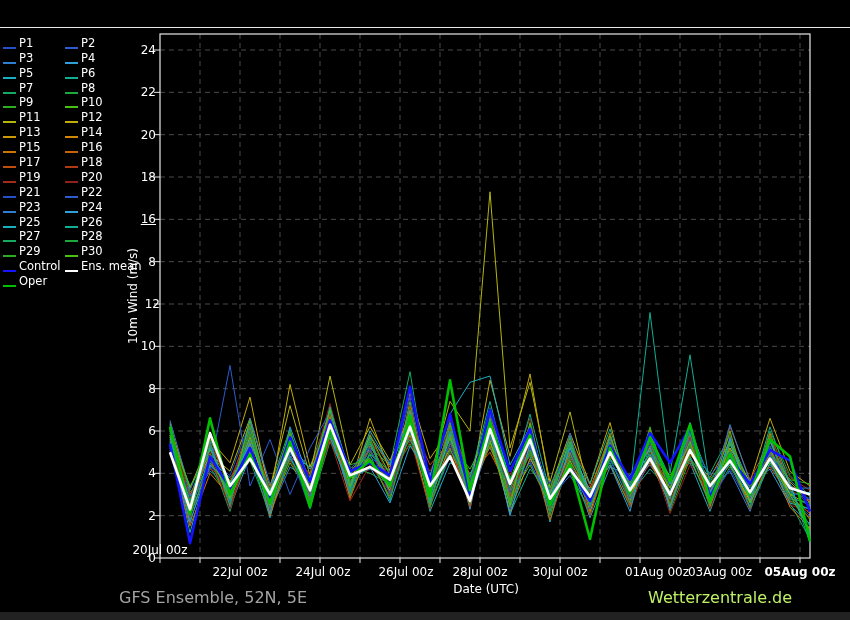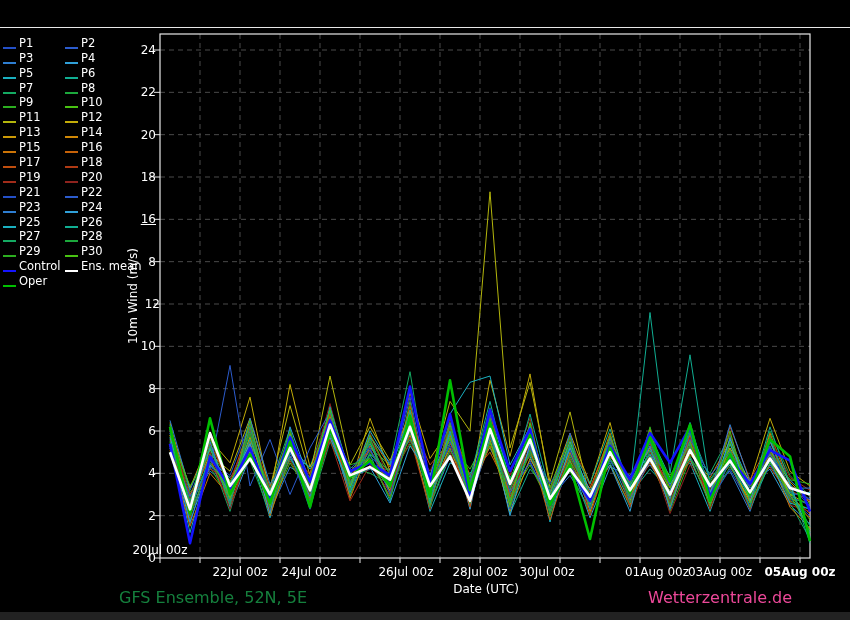--- a/index.html
+++ b/index.html
@@ -11,22 +11,22 @@
   #legend{position:absolute;left:3px;top:34px;display:grid;grid-template-columns:62px 92px;
           grid-auto-rows:14.9px;align-items:center;}
   .leg-item{display:flex;align-items:flex-end;height:14.9px;}
   .leg-sw{display:inline-block;width:13px;height:2px;margin-right:3px;flex:0 0 13px;}
   .leg-lbl{color:#fff;font-size:11.5px;line-height:12px;white-space:nowrap;}
   #ylabel{left:53px;top:289px;width:160px;text-align:center;font-size:12px;
           transform:rotate(-90deg);transform-origin:center;}
   .ytick{width:32px;text-align:right;font-size:12px;}
   .xtick{width:74px;text-align:center;font-size:12px;}
   #xlabel{left:426px;top:582px;width:120px;text-align:center;font-size:12px;}
-  #footer-left{left:119px;top:588px;font-size:16px;color:#15803d;}
-  #footer-right{left:648px;top:588px;font-size:16px;color:#ec4899;}
+  #footer-left{left:119px;top:588px;font-size:16px;color:#a3a3a3;}
+  #footer-right{left:648px;top:588px;font-size:16px;color:#bef264;}
   #bottom-strip{position:absolute;left:0;bottom:0;width:850px;height:8px;background:#222;}
   svg{position:absolute;left:0;top:0;}
 </style>
 </head>
 <body>
 
 <div id="screen">
   <div id="title-rule"></div>
 
   <div id="legend">
@@ -257,24 +257,24 @@
       <polyline points="170.0,452.2 190.0,505.1 210.0,439.5 230.0,481.8 250.0,447.9 270.0,498.7 290.0,431.0 310.0,488.1 330.0,435.2 350.0,464.9 370.0,458.5 390.0,498.7 410.0,431.0 430.0,490.3 450.0,426.8 470.0,503.0 490.0,418.3 510.0,507.2 530.0,450.1 550.0,488.1 570.0,437.4 590.0,503.0 610.0,452.2 630.0,496.6 650.0,426.8 670.0,494.5 690.0,456.4 710.0,505.1 730.0,441.6 750.0,486.0 770.0,452.2 790.0,479.7 810.0,483.9" fill="none" stroke="#2cae20" stroke-width="1" stroke-linejoin="round"></polyline>
       <polyline points="170.0,435.2 190.0,486.0 210.0,454.3 230.0,498.7 250.0,420.4 270.0,505.1 290.0,450.1 310.0,477.6 330.0,409.8 350.0,486.0 370.0,435.2 390.0,475.4 410.0,422.5 430.0,494.5 450.0,437.4 470.0,492.4 490.0,441.6 510.0,505.1 530.0,422.5 550.0,503.0 570.0,460.6 590.0,498.7 610.0,435.2 630.0,492.4 650.0,456.4 670.0,488.1 690.0,441.6 710.0,498.7 730.0,431.0 750.0,503.0 770.0,462.8 790.0,494.5 810.0,530.5" fill="none" stroke="#48c212" stroke-width="1" stroke-linejoin="round"></polyline>
       <polyline points="170.0,443.7 190.0,543.2 210.0,456.4 230.0,488.1 250.0,447.9 270.0,498.7 290.0,437.4 310.0,481.8 330.0,420.4 350.0,471.2 370.0,462.8 390.0,475.4 410.0,386.6 430.0,481.8 450.0,414.1 470.0,494.5 490.0,409.8 510.0,471.2 530.0,428.9 550.0,505.1 570.0,467.0 590.0,500.9 610.0,445.8 630.0,479.7 650.0,433.1 670.0,462.8 690.0,426.8 710.0,496.6 730.0,458.5 750.0,483.9 770.0,450.1 790.0,460.6 810.0,511.4" fill="none" stroke="#1414ff" stroke-width="2.6" stroke-linejoin="round"></polyline>
       <polyline points="170.0,426.8 190.0,513.5 210.0,418.3 230.0,494.5 250.0,454.3 270.0,503.0 290.0,441.6 310.0,507.2 330.0,428.9 350.0,477.6 370.0,460.6 390.0,486.0 410.0,416.2 430.0,496.6 450.0,380.2 470.0,490.3 490.0,422.5 510.0,481.8 530.0,435.2 550.0,505.1 570.0,464.9 590.0,539.0 610.0,447.9 630.0,492.4 650.0,437.4 670.0,481.8 690.0,424.6 710.0,500.9 730.0,454.3 750.0,494.5 770.0,439.5 790.0,456.4 810.0,541.1" fill="none" stroke="#00c000" stroke-width="2.6" stroke-linejoin="round"></polyline>
       <polyline points="170.0,452.2 190.0,509.3 210.0,433.1 230.0,486.0 250.0,458.5 270.0,494.5 290.0,447.9 310.0,490.3 330.0,424.6 350.0,475.4 370.0,467.0 390.0,479.7 410.0,426.8 430.0,486.0 450.0,456.4 470.0,500.9 490.0,428.9 510.0,483.9 530.0,439.5 550.0,498.7 570.0,469.1 590.0,496.6 610.0,452.2 630.0,490.3 650.0,458.5 670.0,494.5 690.0,450.1 710.0,486.0 730.0,460.6 750.0,492.4 770.0,458.5 790.0,488.1 810.0,494.5" fill="none" stroke="#ffffff" stroke-width="2.6" stroke-linejoin="round"></polyline>
     </svg>
 
   <div id="xticks">
       <div class="t xtick" style="left: 123px; top: 543px;">20Jul 00z</div>
       <div class="t xtick" style="left: 203px; top: 565px;">22Jul 00z</div>
-      <div class="t xtick" style="left: 272px; top: 565px;">24Jul 00z</div>
+      <div class="t xtick" style="left: 286px; top: 565px;">24Jul 00z</div>
       <div class="t xtick" style="left: 369px; top: 565px;">26Jul 00z</div>
       <div class="t xtick" style="left: 443px; top: 565px;">28Jul 00z</div>
-      <div class="t xtick" style="left: 510px; top: 565px;">30Jul 00z</div>
+      <div class="t xtick" style="left: 523px; top: 565px;">30Jul 00z</div>
       <div class="t xtick" style="left: 620px; top: 565px;">01Aug 00z</div>
       <div class="t xtick" style="left: 683px; top: 565px;">03Aug 00z</div>
       <div class="t xtick" style="left: 763px; top: 565px; font-weight: bold;">05Aug 00z</div>
     </div>
   <div id="yticks">
       <div class="t ytick" style="left: 124px; top: 551px;">0</div>
       <div class="t ytick" style="left: 124px; top: 508.667px;">2</div>
       <div class="t ytick" style="left: 124px; top: 466.333px;">4</div>
       <div class="t ytick" style="left: 124px; top: 424px;">6</div>
       <div class="t ytick" style="left: 124px; top: 381.667px;">8</div>

